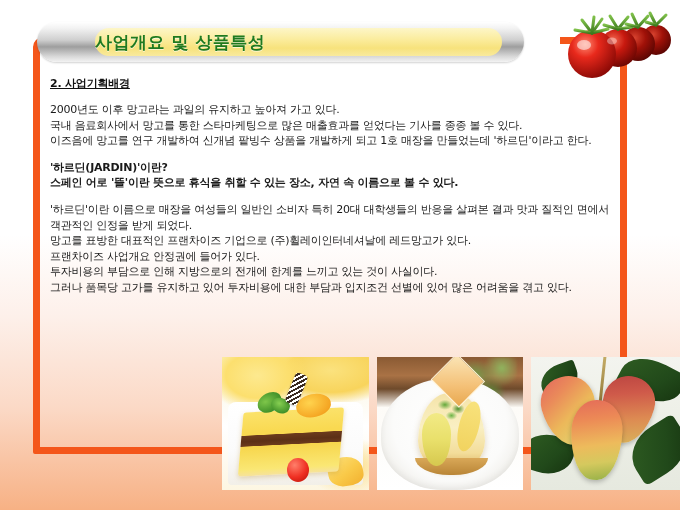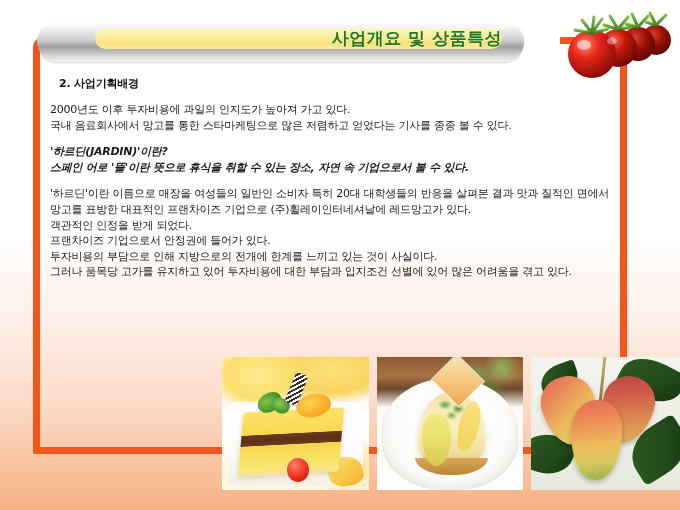--- a/index.html
+++ b/index.html
@@ -67,30 +67,30 @@
                 #9e9e9e 62%,
                 #d8d8d8 86%,
                 #f3f3f3 100%);
     box-shadow: 0 1px 2px rgba(0,0,0,0.18);
   }
   .title-inner {
     position: absolute;
     left: 58px;
     top: 6px;
     right: 22px;
-    height: 21px;
+    height: 28px;
     border-radius: 16px;
     background: linear-gradient(to bottom,
                 #fdf6c8 0%,
                 #fbeda0 38%,
                 #f7e27c 72%,
                 #f9ea9e 100%);
     display: flex;
     align-items: center;
-    justify-content: flex-end;
+    justify-content: flex-start;
   }
   .title-text {
     color: #1f7a1f;
     font-weight: bold;
     font-size: 17px;
     letter-spacing: 0.5px;
     white-space: nowrap;
     text-shadow: 0 1px 0 rgba(255,255,255,0.6);
   }
 
@@ -107,33 +107,33 @@
   .content {
     position: absolute;
     left: 50px;
     top: 76px;
     width: 580px;
   }
   .heading {
     font-size: 11px;
     font-weight: bold;
     color: #111111;
-    margin: 0 0 11px 9px;
+    margin: 0 0 11px 0;
     letter-spacing: -0.2px;
+    text-decoration: underline;
   }
   .para {
     font-size: 11px;
     color: #1a1a1a;
     line-height: 15.6px;
     margin: 0 0 11px 0;
     letter-spacing: -0.25px;
   }
   .para.bold {
     font-weight: bold;
-    font-style: italic;
   }
   .line {
     display: block;
     white-space: nowrap;
   }
 
   
   .photos {
     position: absolute;
     left: 222px;
@@ -390,34 +390,35 @@
           <path d="M112 25 L102 22"></path>
       </g>
     </svg>
   </div>
 
   <div class="content">
 
     <div class="heading">2. 사업기획배경</div>
 
     <div class="para">
-      <span class="line">2000년도 이후 투자비용에 과일의 인지도가 높아져 가고 있다.</span>
-      <span class="line">국내 음료회사에서 망고를 통한 스타마케팅으로 많은 저렴하고 얻었다는 기사를 종종 볼 수 있다.</span>
+      <span class="line">2000년도 이후 망고라는 과일의 유지하고 높아져 가고 있다.</span>
+      <span class="line">국내 음료회사에서 망고를 통한 스타마케팅으로 많은 매출효과를 얻었다는 기사를 종종 볼 수 있다.</span>
+      <span class="line">이즈음에 망고를 연구 개발하여 신개념 팥빙수 상품을 개발하게 되고 1호 매장을 만들었는데 '하르딘'이라고 한다.</span>
     </div>
 
     <div class="para bold">
       <span class="line">'하르딘(JARDIN)'이란?</span>
-      <span class="line">스페인 어로 '뜰'이란 뜻으로 휴식을 취할 수 있는 장소, 자연 속 기업으로서 볼 수 있다.</span>
+      <span class="line">스페인 어로 '뜰'이란 뜻으로 휴식을 취할 수 있는 장소, 자연 속 이름으로 볼 수 있다.</span>
     </div>
 
     <div class="para">
       <span class="line">'하르딘'이란 이름으로 매장을 여성들의 일반인 소비자 특히 20대 대학생들의 반응을 살펴본 결과 맛과 질적인 면에서</span>
+      <span class="line">객관적인 인정을 받게 되었다.</span>
       <span class="line">망고를 표방한 대표적인 프랜차이즈 기업으로 (주)휠레이인터네셔날에 레드망고가 있다.</span>
-      <span class="line">객관적인 인정을 받게 되었다.</span>
-      <span class="line">프랜차이즈 기업으로서 안정권에 들어가 있다.</span>
+      <span class="line">프랜차이즈 사업개요 안정권에 들어가 있다.</span>
       <span class="line">투자비용의 부담으로 인해 지방으로의 전개에 한계를 느끼고 있는 것이 사실이다.</span>
       <span class="line">그러나 품목당 고가를 유지하고 있어 투자비용에 대한 부담과 입지조건 선별에 있어 많은 어려움을 겪고 있다.</span>
     </div>
 
 
   </div>
 
   <div class="photos">
 
     <div class="photo photo-cake">

